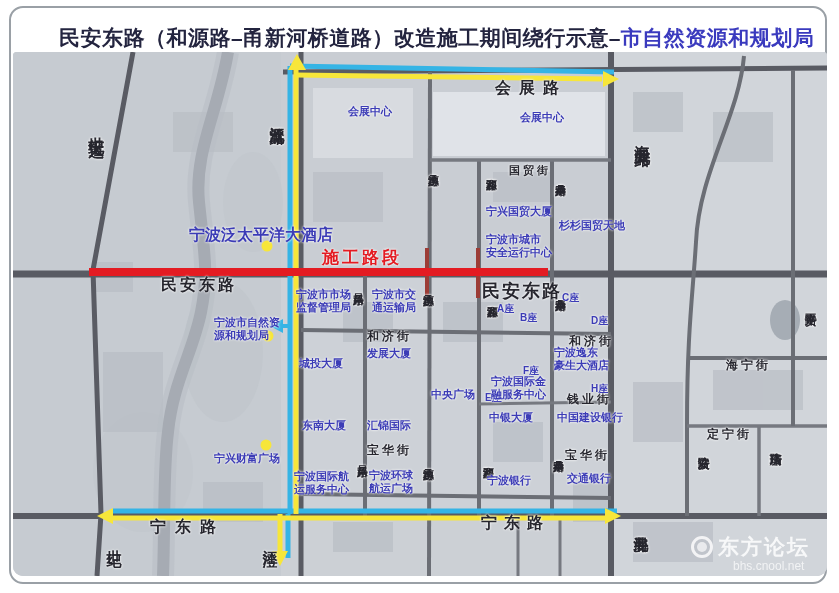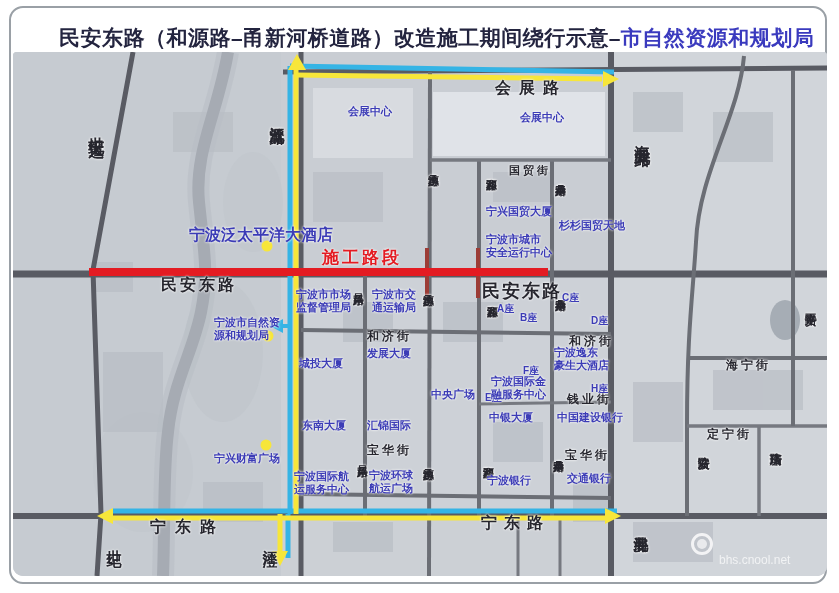--- a/index.html
+++ b/index.html
@@ -36,21 +36,21 @@
   .kind-construction{color:var(--red);font-weight:800;text-align:right;}
   .vertical{writing-mode:vertical-rl;}
   
   .watermark{position:absolute;left:678px;top:481px;color:rgba(255,255,255,.82);}
   .wm-row{display:flex;align-items:center;gap:5px;}
   .wm-logo{width:22px;height:22px;border-radius:50%;border:3px solid rgba(255,255,255,.8);
            box-sizing:border-box;display:inline-block;position:relative;}
   .wm-logo::after{content:"";position:absolute;left:3px;top:3px;width:10px;height:10px;
            border-radius:50%;background:rgba(255,255,255,.65);}
   .wm-name{font-size:21px;font-weight:800;letter-spacing:2px;}
-  .wm-url{font-size:12px;color:rgba(255,255,255,.7);margin-left:28px;margin-top:-2px;}
+  .wm-url{font-size:12px;color:rgba(255,255,255,.7);margin-left:42px;margin-top:-2px;}
 </style>
 </head>
 <body>
 
 <div class="frame">
   <div class="title">
     <span class="t1">民安东路（和源路–甬新河桥道路）改造施工期间绕行示意–</span><span class="t2">市自然资源和规划局</span>
   </div>
 </div>
 
@@ -220,16 +220,17 @@
 运服务中心</div>
       <div class="maplabel kind-place" style="left: 356px; top: 417px; font-size: 11px; font-family: Liberation Serif, serif;">宁波环球
 航运广场</div>
       <div class="maplabel kind-place" style="left: 474px; top: 422px; font-size: 11px;">宁波银行</div>
       <div class="maplabel kind-place" style="left: 554px; top: 420px; font-size: 11px;">交通银行</div>
     </div>
 
   <div class="watermark">
     <div class="wm-row">
       <span class="wm-logo"></span>
+      <span class="wm-name">东方论坛</span>
     </div>
     <div class="wm-url">bhs.cnool.net</div>
   </div>
 </div>
 
 </body></html>

